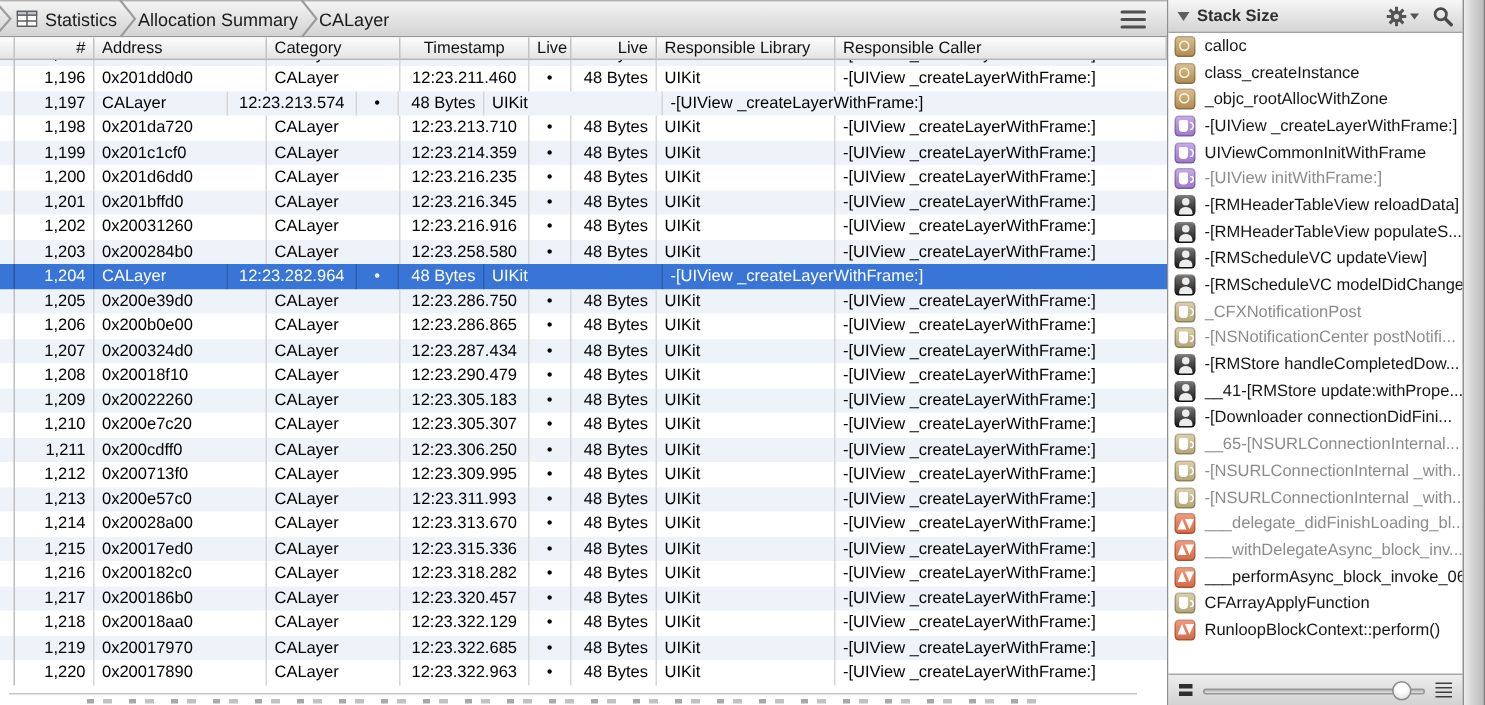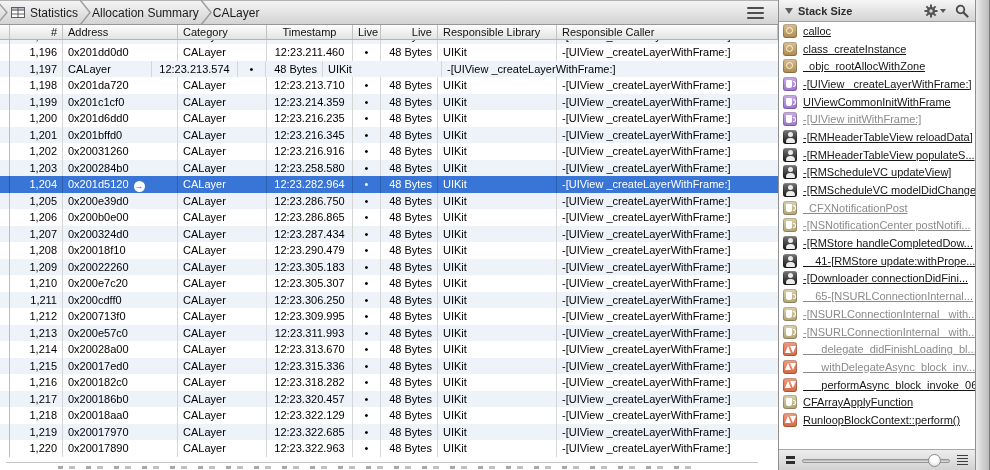--- a/index.html
+++ b/index.html
@@ -55,21 +55,21 @@
   .disclosure { width:0; height:0; border-left:4.5px solid transparent; border-right:4.5px solid transparent;
     border-top:6px solid #5f5f5f; }
   .panel-title { font-weight:bold; color:#2e2e2e; flex:1; }
   .gear-wrap { display:flex; align-items:center; gap:2px; cursor:default; }
   .gear-caret { width:0; height:0; border-left:3px solid transparent; border-right:3px solid transparent;
     border-top:4px solid #555; }
   .search-btn { display:flex; align-items:center; margin-left:4px; cursor:default; }
 
   .stack-list { position:absolute; top:22px; left:0; right:0; bottom:21px; overflow:hidden; background:#fff; }
   .stack-item { display:flex; align-items:center; height:17.7px; padding-left:4px; gap:6px; cursor:default; }
-  .stack-label { white-space:nowrap; overflow:hidden; color:#161616;text-decoration:underline; }
+  .stack-label { white-space:nowrap; overflow:hidden; color:#161616; }
   .stack-item.muted .stack-label { color:#8b8b8b; }
   .stack-icon { width:14px; height:14px; border-radius:3px; flex:none; position:relative;
     box-shadow:inset 0 0 0 1px rgba(0,0,0,.22), inset 0 1px 0 rgba(255,255,255,.35); }
   .icon-alloc { background:linear-gradient(#dcc091,#ad8b50); }
   .icon-alloc::before { content:""; position:absolute; left:3px; top:3px; width:5px; height:5px;
     border:1.5px solid #fdf6e4; border-radius:50%; }
   .icon-uikit { background:linear-gradient(#c9ade9,#9b76cb); }
   .icon-tan { background:linear-gradient(#ddd2ad,#b2a575); }
   .mug::before { content:""; position:absolute; left:3px; top:3px; width:6px; height:8px; background:#fff;
     border-radius:1px 1px 2.5px 2.5px; }
@@ -253,21 +253,20 @@
           <span class="cell w2">CALayer</span>
           <span class="cell w3">12:23.258.580</span>
           <span class="cell w4">•</span>
           <span class="cell w5">48 Bytes</span>
           <span class="cell w6">UIKit</span>
           <span class="cell w7">-[UIView _createLayerWithFrame:]</span>
         </div>
         <div class="row selected">
           <span class="cell w-sp"></span>
           <span class="cell w0">1,204</span>
-          <span class="cell w1">0x201d5120<span class="detail-arrow">→</span></span>
           <span class="cell w2">CALayer</span>
           <span class="cell w3">12:23.282.964</span>
           <span class="cell w4">•</span>
           <span class="cell w5">48 Bytes</span>
           <span class="cell w6">UIKit</span>
           <span class="cell w7">-[UIView _createLayerWithFrame:]</span>
         </div>
         <div class="row stripe">
           <span class="cell w-sp"></span>
           <span class="cell w0">1,205</span>

